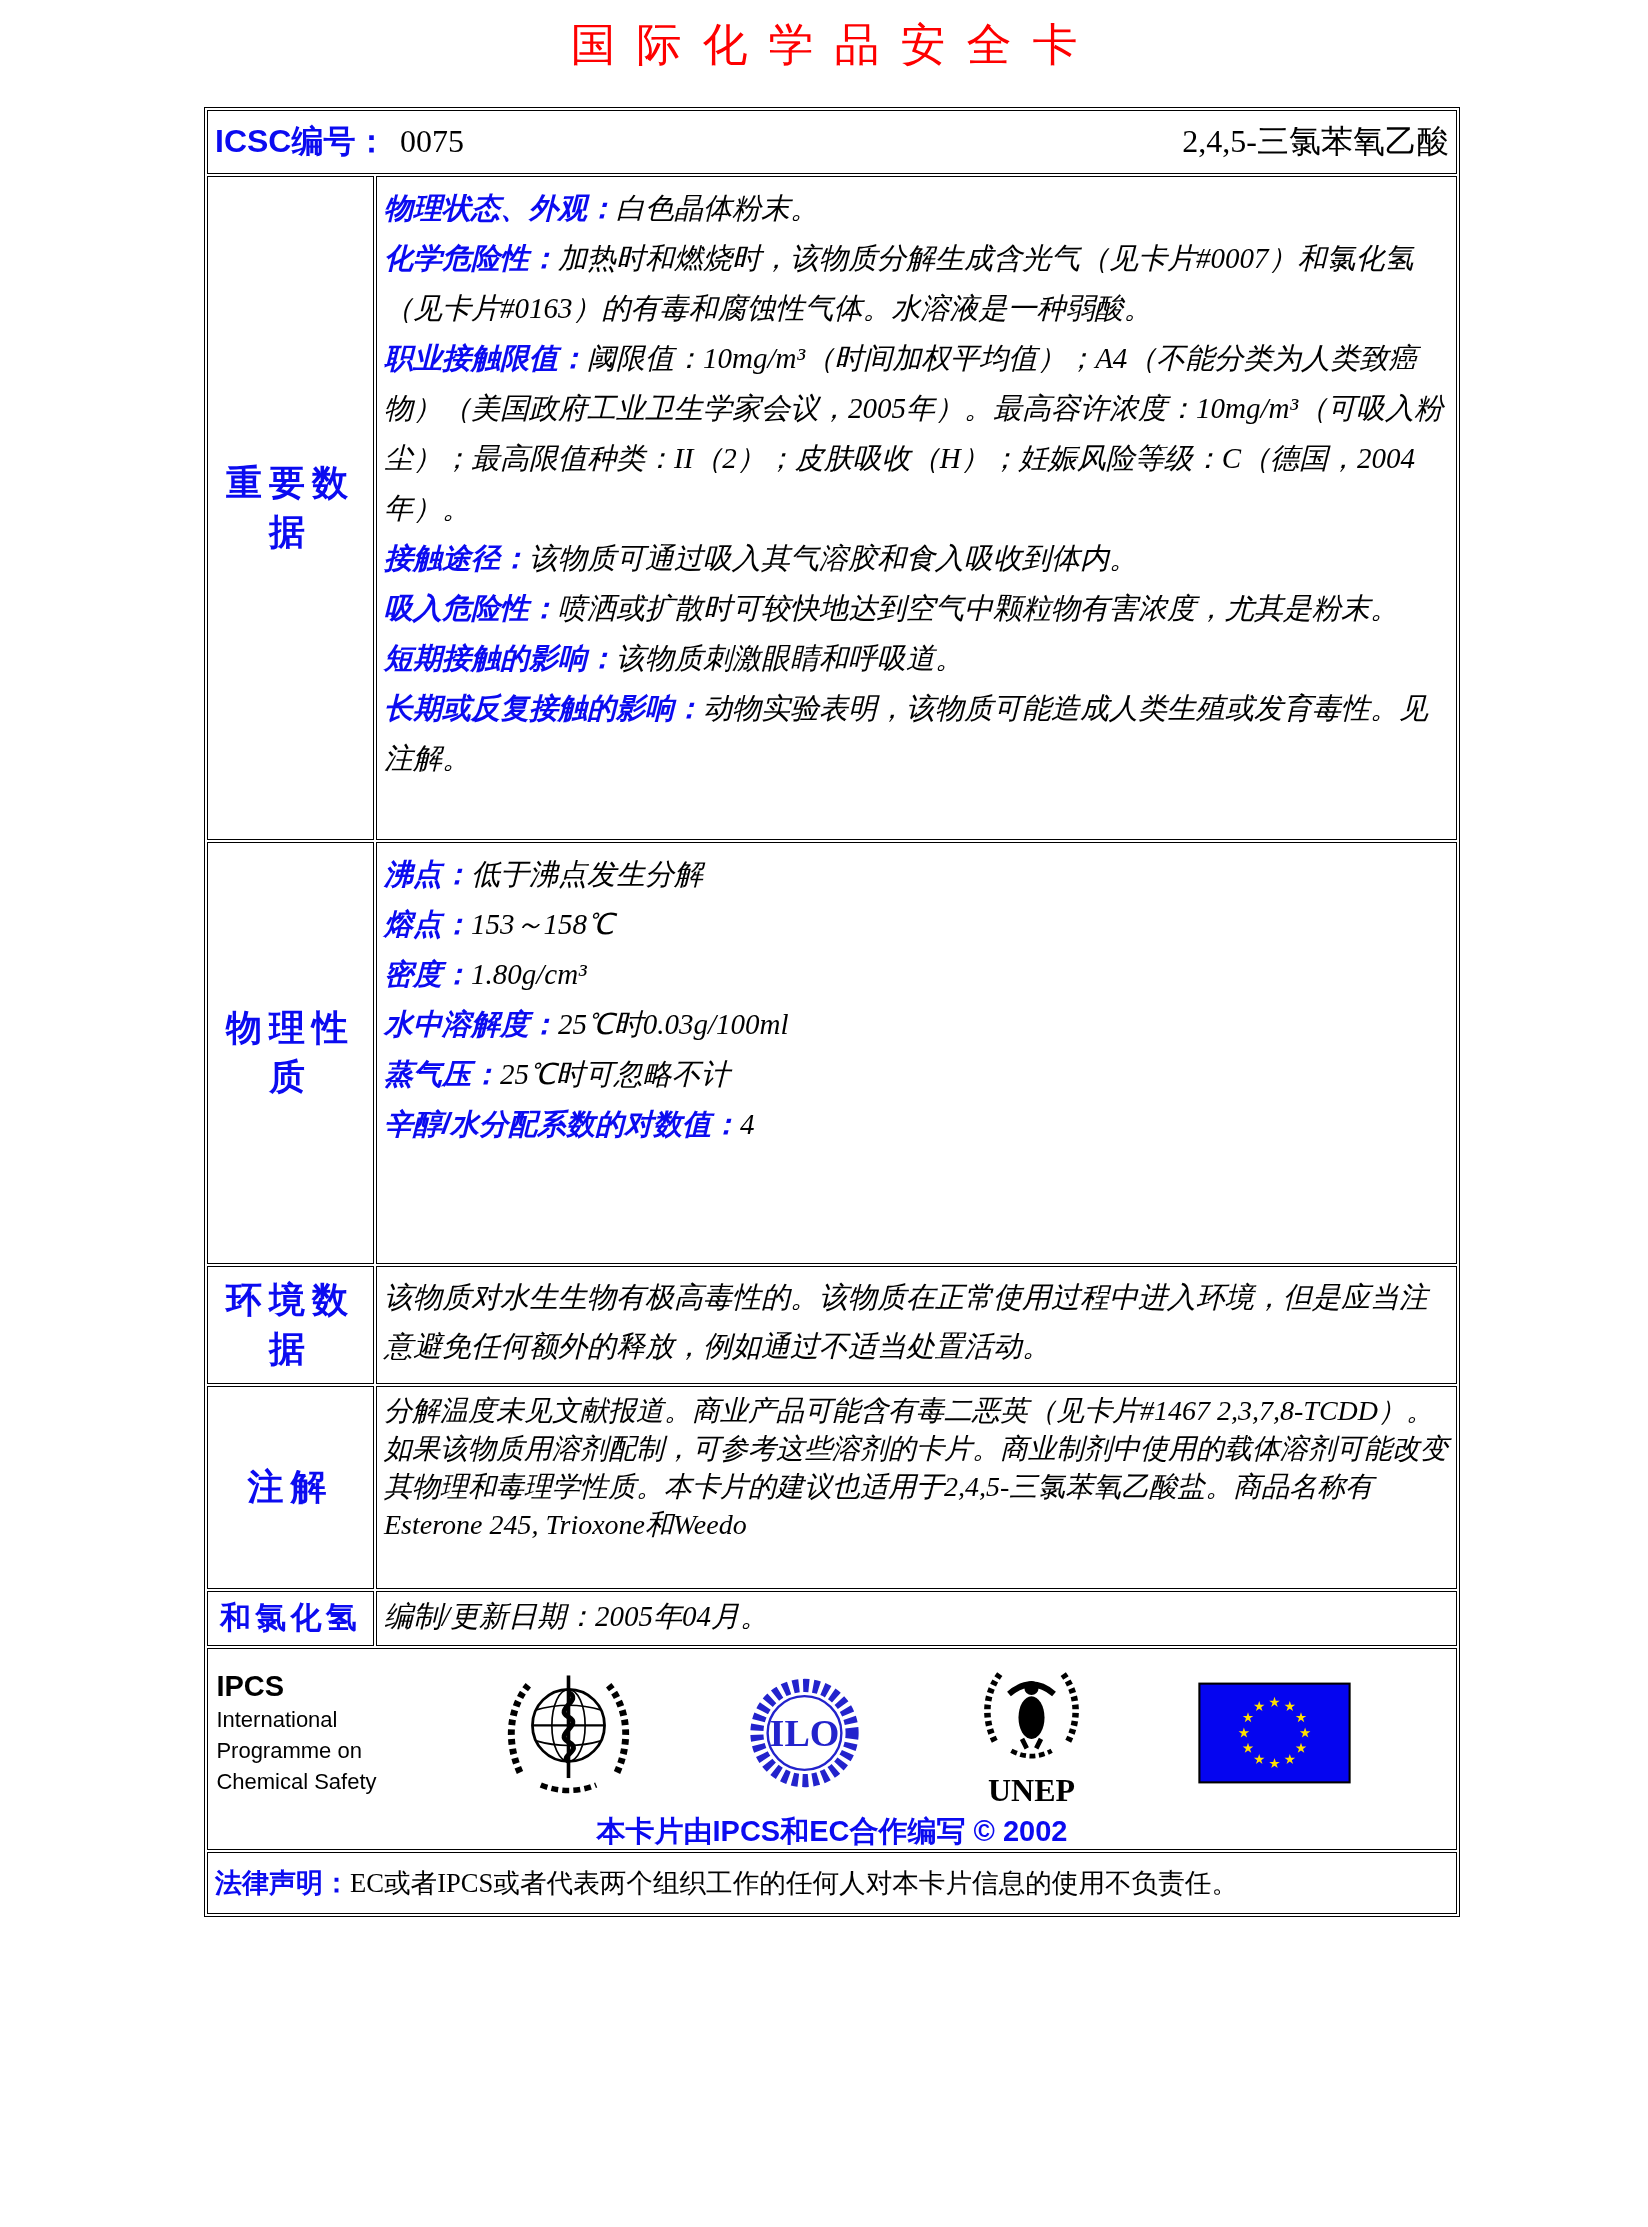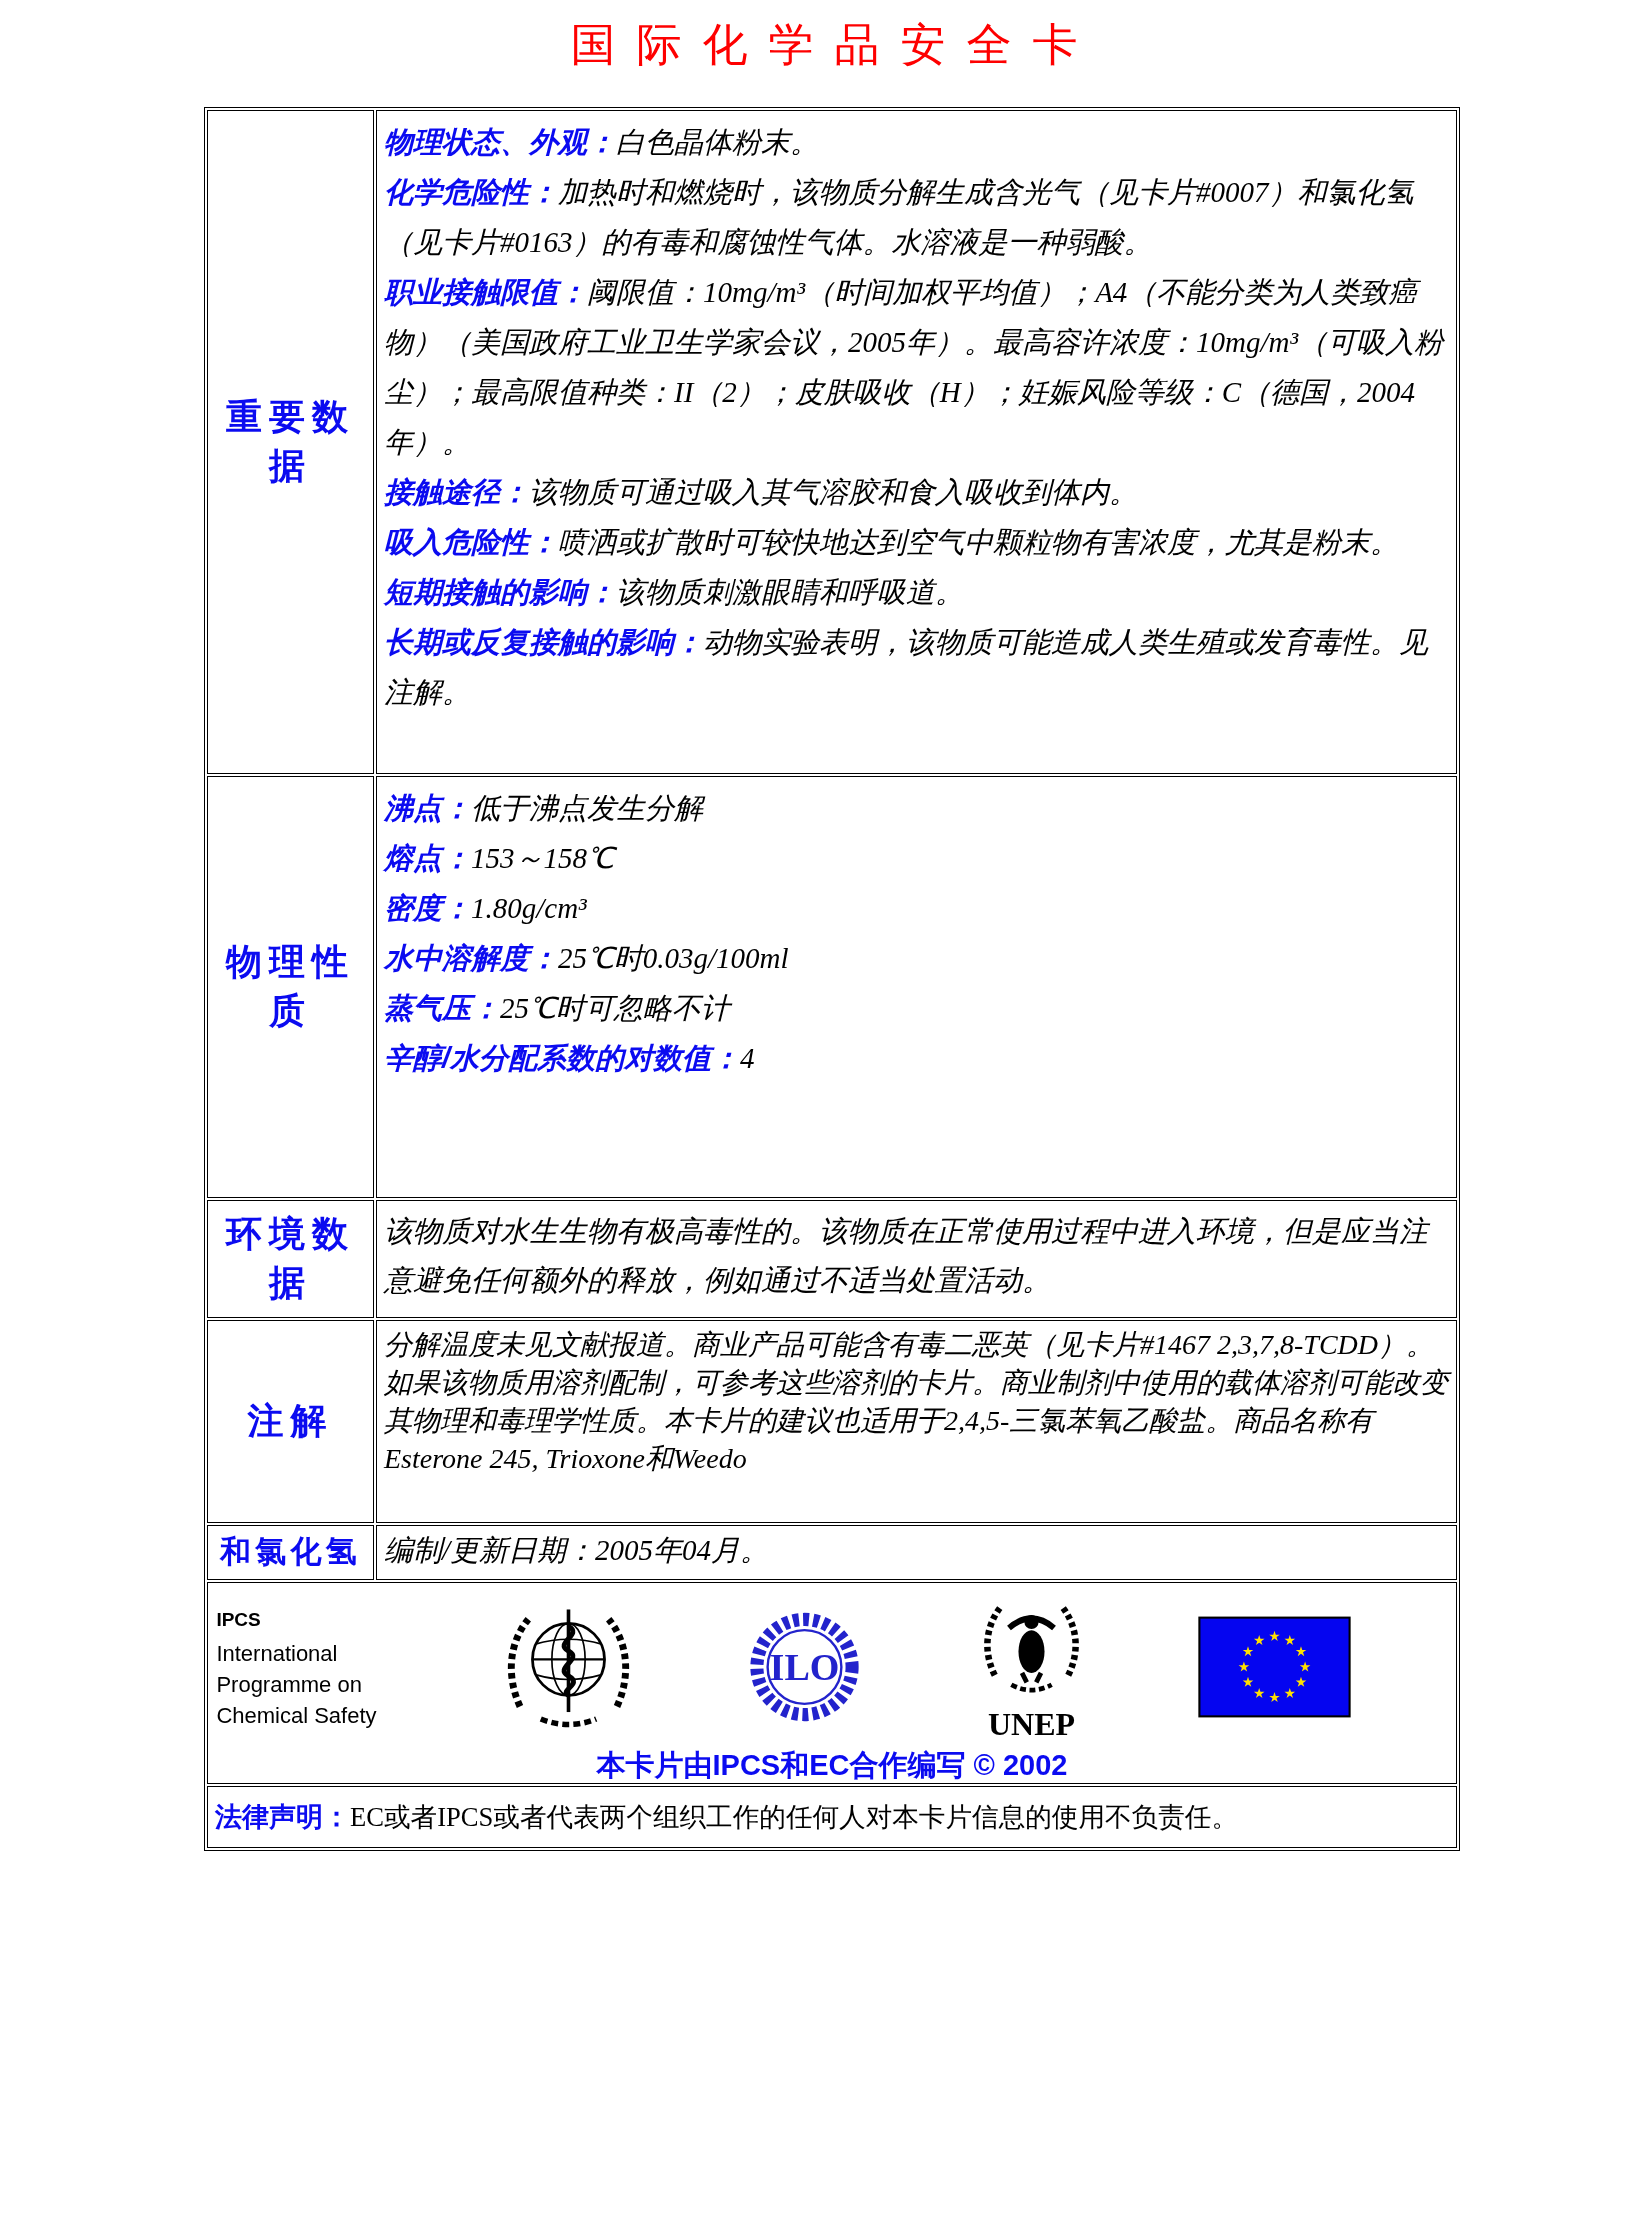--- a/index.html
+++ b/index.html
@@ -44,21 +44,21 @@
   .entry-text { color:#000; }
   .env-text  { margin:0; font-size:29px; line-height:49px; }
   .notes-text { margin:0; font-size:28px; line-height:38px; }
   .addl-text { margin:0; font-size:29px; line-height:39px; }
   td.logos-cell { height:178px; }
   .logo-row {
     display:flex; justify-content:space-between; align-items:center;
     padding:7px 105px 0 8.4px;
   }
   .ipcs-block { font-family:"Liberation Sans",sans-serif; color:#000; width:175px; }
-  .ipcs-acronym { font-size:19px; font-weight:bold; line-height:36px; }
+  .ipcs-acronym { font-size:29px; font-weight:bold; line-height:36px; }
   .ipcs-line { font-size:22px; line-height:31px; }
   .caption {
     text-align:center; margin-top:2.8px;
     font-family:"Liberation Sans",sans-serif; font-weight:bold;
     color:var(--accent-blue,#00f); font-size:29px; line-height:36px;
   }
   td.legal-cell { height:60px; vertical-align:middle;margin-left:12px; }
   .legal { margin:0; padding-left:7px; font-size:26.6px; }
   .legal .entry-label { font-size:27px; }
   svg text { font-family:"Liberation Serif",serif; }
@@ -68,20 +68,30 @@
 
 <h1 class="page-title">国际化学品安全卡</h1>
 
 <table class="card">
   <colgroup>
       <col class="col-label">
       <col>
     </colgroup>
 
   <tbody>
+      <tr>
+    <td colspan="2" class="header-cell">
+      <div class="header-flex">
+        <div>
+          <span class="blue">ICSC编号：</span><span class="icsc-number">0075</span>
+        </div>
+        <div class="chemical-name">2,4,5-三氯苯氧乙酸</div>
+      </div>
+    </td>
+  </tr>
 
   <tr>
     <td class="label-cell">重要数据</td>
     <td class="content-cell" style="height:651px">
       <p class="entry"><span class="entry-label">物理状态、外观：</span><span class="entry-text">白色晶体粉末。</span></p>
       <p class="entry"><span class="entry-label">化学危险性：</span><span class="entry-text">加热时和燃烧时，该物质分解生成含光气（见卡片#0007）和氯化氢（见卡片#0163）的有毒和腐蚀性气体。水溶液是一种弱酸。</span></p>
       <p class="entry"><span class="entry-label">职业接触限值：</span><span class="entry-text">阈限值：10mg/m³（时间加权平均值）；A4（不能分类为人类致癌物）（美国政府工业卫生学家会议，2005年）。最高容许浓度：10mg/m³（可吸入粉尘）；最高限值种类：II（2）；皮肤吸收（H）；妊娠风险等级：C（德国，2004年）。</span></p>
       <p class="entry"><span class="entry-label">接触途径：</span><span class="entry-text">该物质可通过吸入其气溶胶和食入吸收到体内。</span></p>
       <p class="entry"><span class="entry-label">吸入危险性：</span><span class="entry-text">喷洒或扩散时可较快地达到空气中颗粒物有害浓度，尤其是粉末。</span></p>
       <p class="entry"><span class="entry-label">短期接触的影响：</span><span class="entry-text">该物质刺激眼睛和呼吸道。</span></p>

